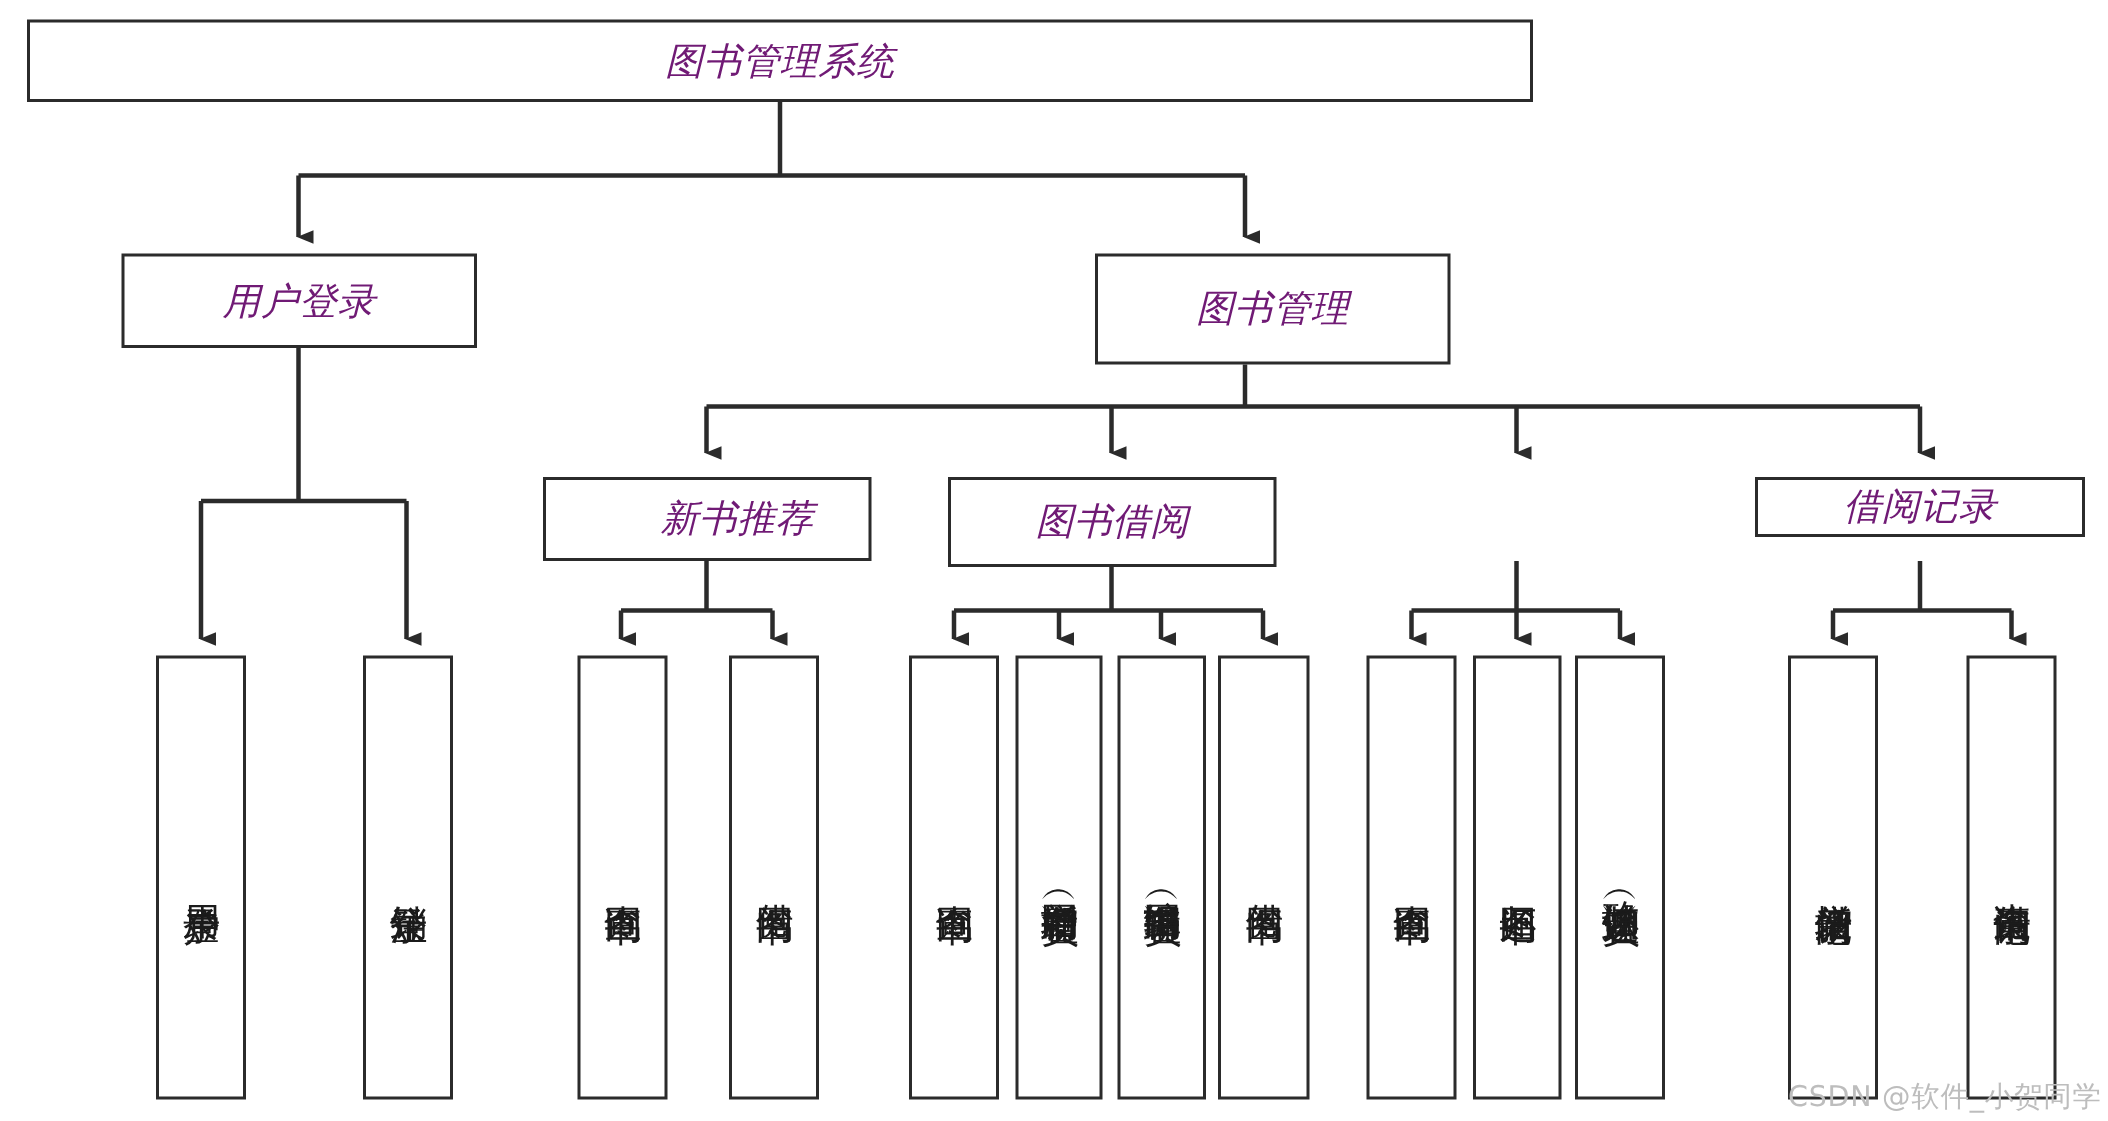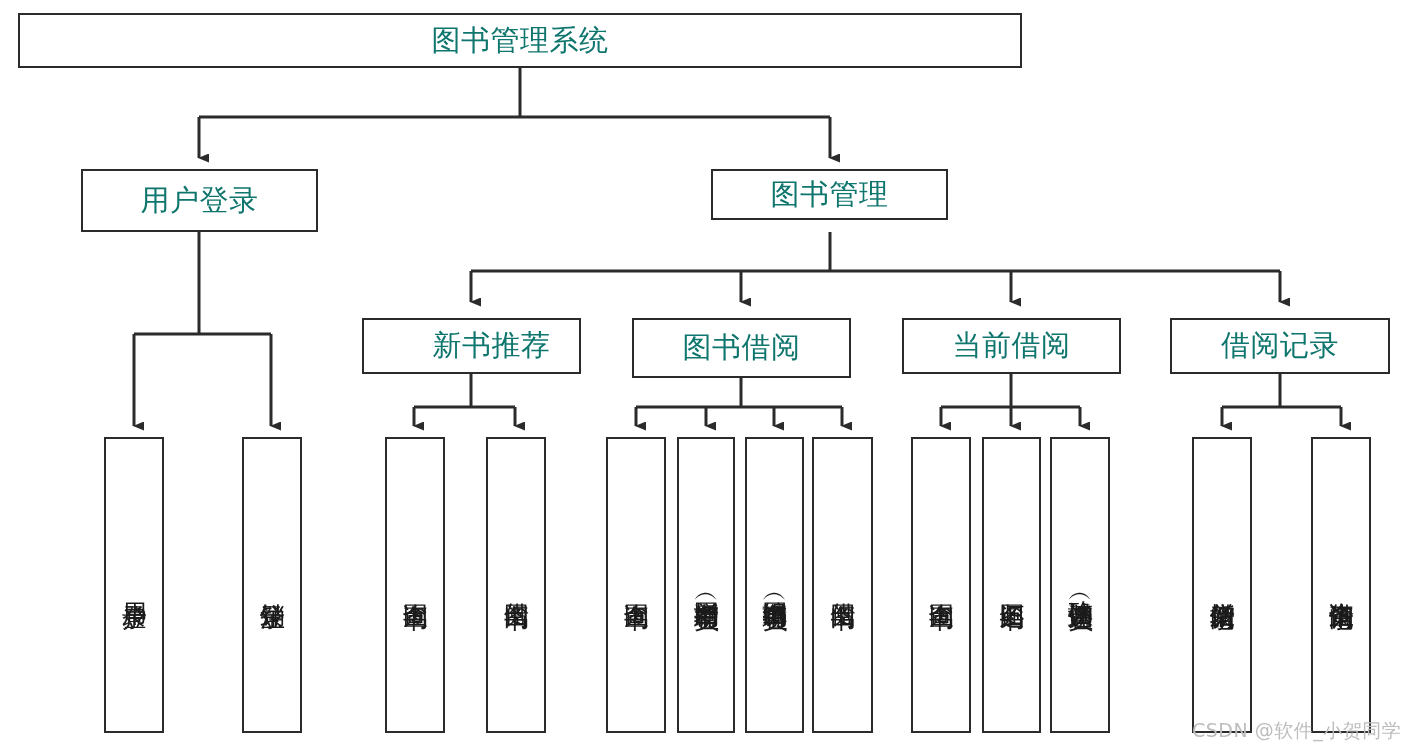--- a/index.html
+++ b/index.html
@@ -29,25 +29,26 @@
     position: absolute;
     box-sizing: border-box;
     background: #ffffff;
     border: 2px solid #2b2b2b;
     display: flex;
     align-items: center;
     justify-content: center;
     overflow: hidden;
   }
   .node-label-h {
-    font-size: 29px;
+    font-size: 25px;
     line-height: 1.1;
-    color: #0f766e;
+    color: #701a75;
     letter-spacing: 0.5px;
     white-space: nowrap;
+    font-style: italic;
   }
   .node-label-v {
     font-size: 25px;
     line-height: 1.12;
     color: #1b1b1b;
     writing-mode: vertical-rl;
     text-orientation: upright;
     letter-spacing: 1px;
     white-space: nowrap;
   }
@@ -116,37 +117,34 @@
   </svg>
 
   <div class="node-box" style="left:18px; top:13px; width:1004px; height:55px;">
     <span class="node-label-h">图书管理系统</span>
   </div>
 
   <div class="node-box" style="left:81px; top:169px; width:237px; height:63px;">
     <span class="node-label-h">用户登录</span>
   </div>
 
-  <div class="node-box" style="left:711px; top:169px; width:237px; height:51px;">
+  <div class="node-box" style="left:730px; top:169px; width:237px; height:74px;">
     <span class="node-label-h">图书管理</span>
   </div>
 
   <div class="node-box" style="left:362px; top:318px; width:219px; height:56px;padding-left:40px;">
     <span class="node-label-h">新书推荐</span>
   </div>
 
   <div class="node-box" style="left:632px; top:318px; width:219px; height:60px;">
     <span class="node-label-h">图书借阅</span>
   </div>
 
-  <div class="node-box" style="left:902px; top:318px; width:219px; height:56px;">
-    <span class="node-label-h">当前借阅</span>
-  </div>
-
-  <div class="node-box" style="left:1170px; top:318px; width:220px; height:56px;">
+
+  <div class="node-box" style="left:1170px; top:318px; width:220px; height:40px;">
     <span class="node-label-h">借阅记录</span>
   </div>
 
   <div class="node-box" style="left:104px; top:437px; width:60px; height:296px;">
     <span class="node-label-v">用户登录</span>
   </div>
 
   <div class="node-box" style="left:242px; top:437px; width:60px; height:296px;">
     <span class="node-label-v">注销登录</span>
   </div>

